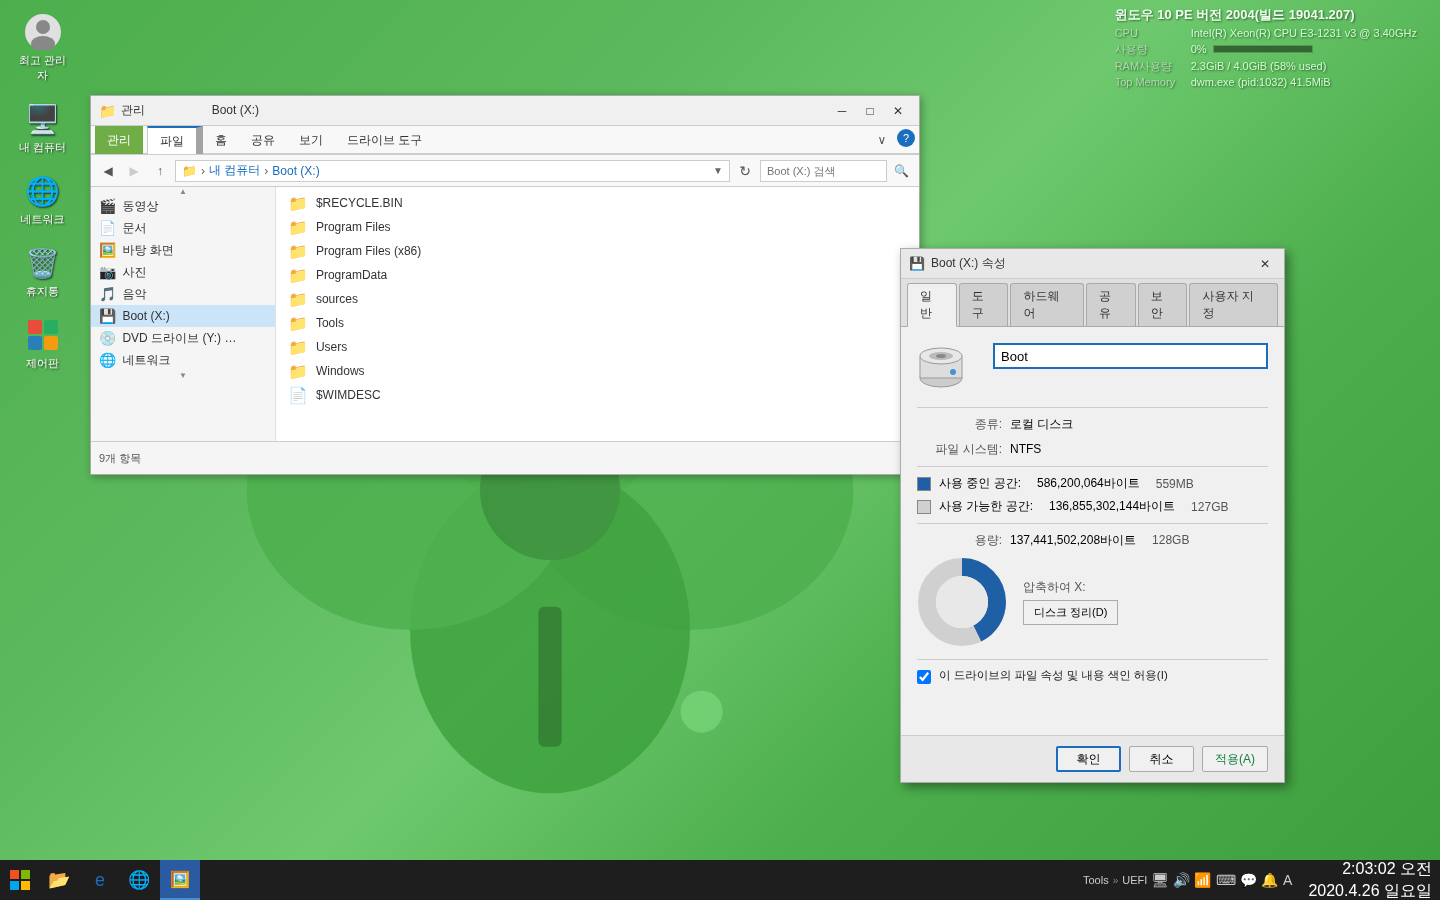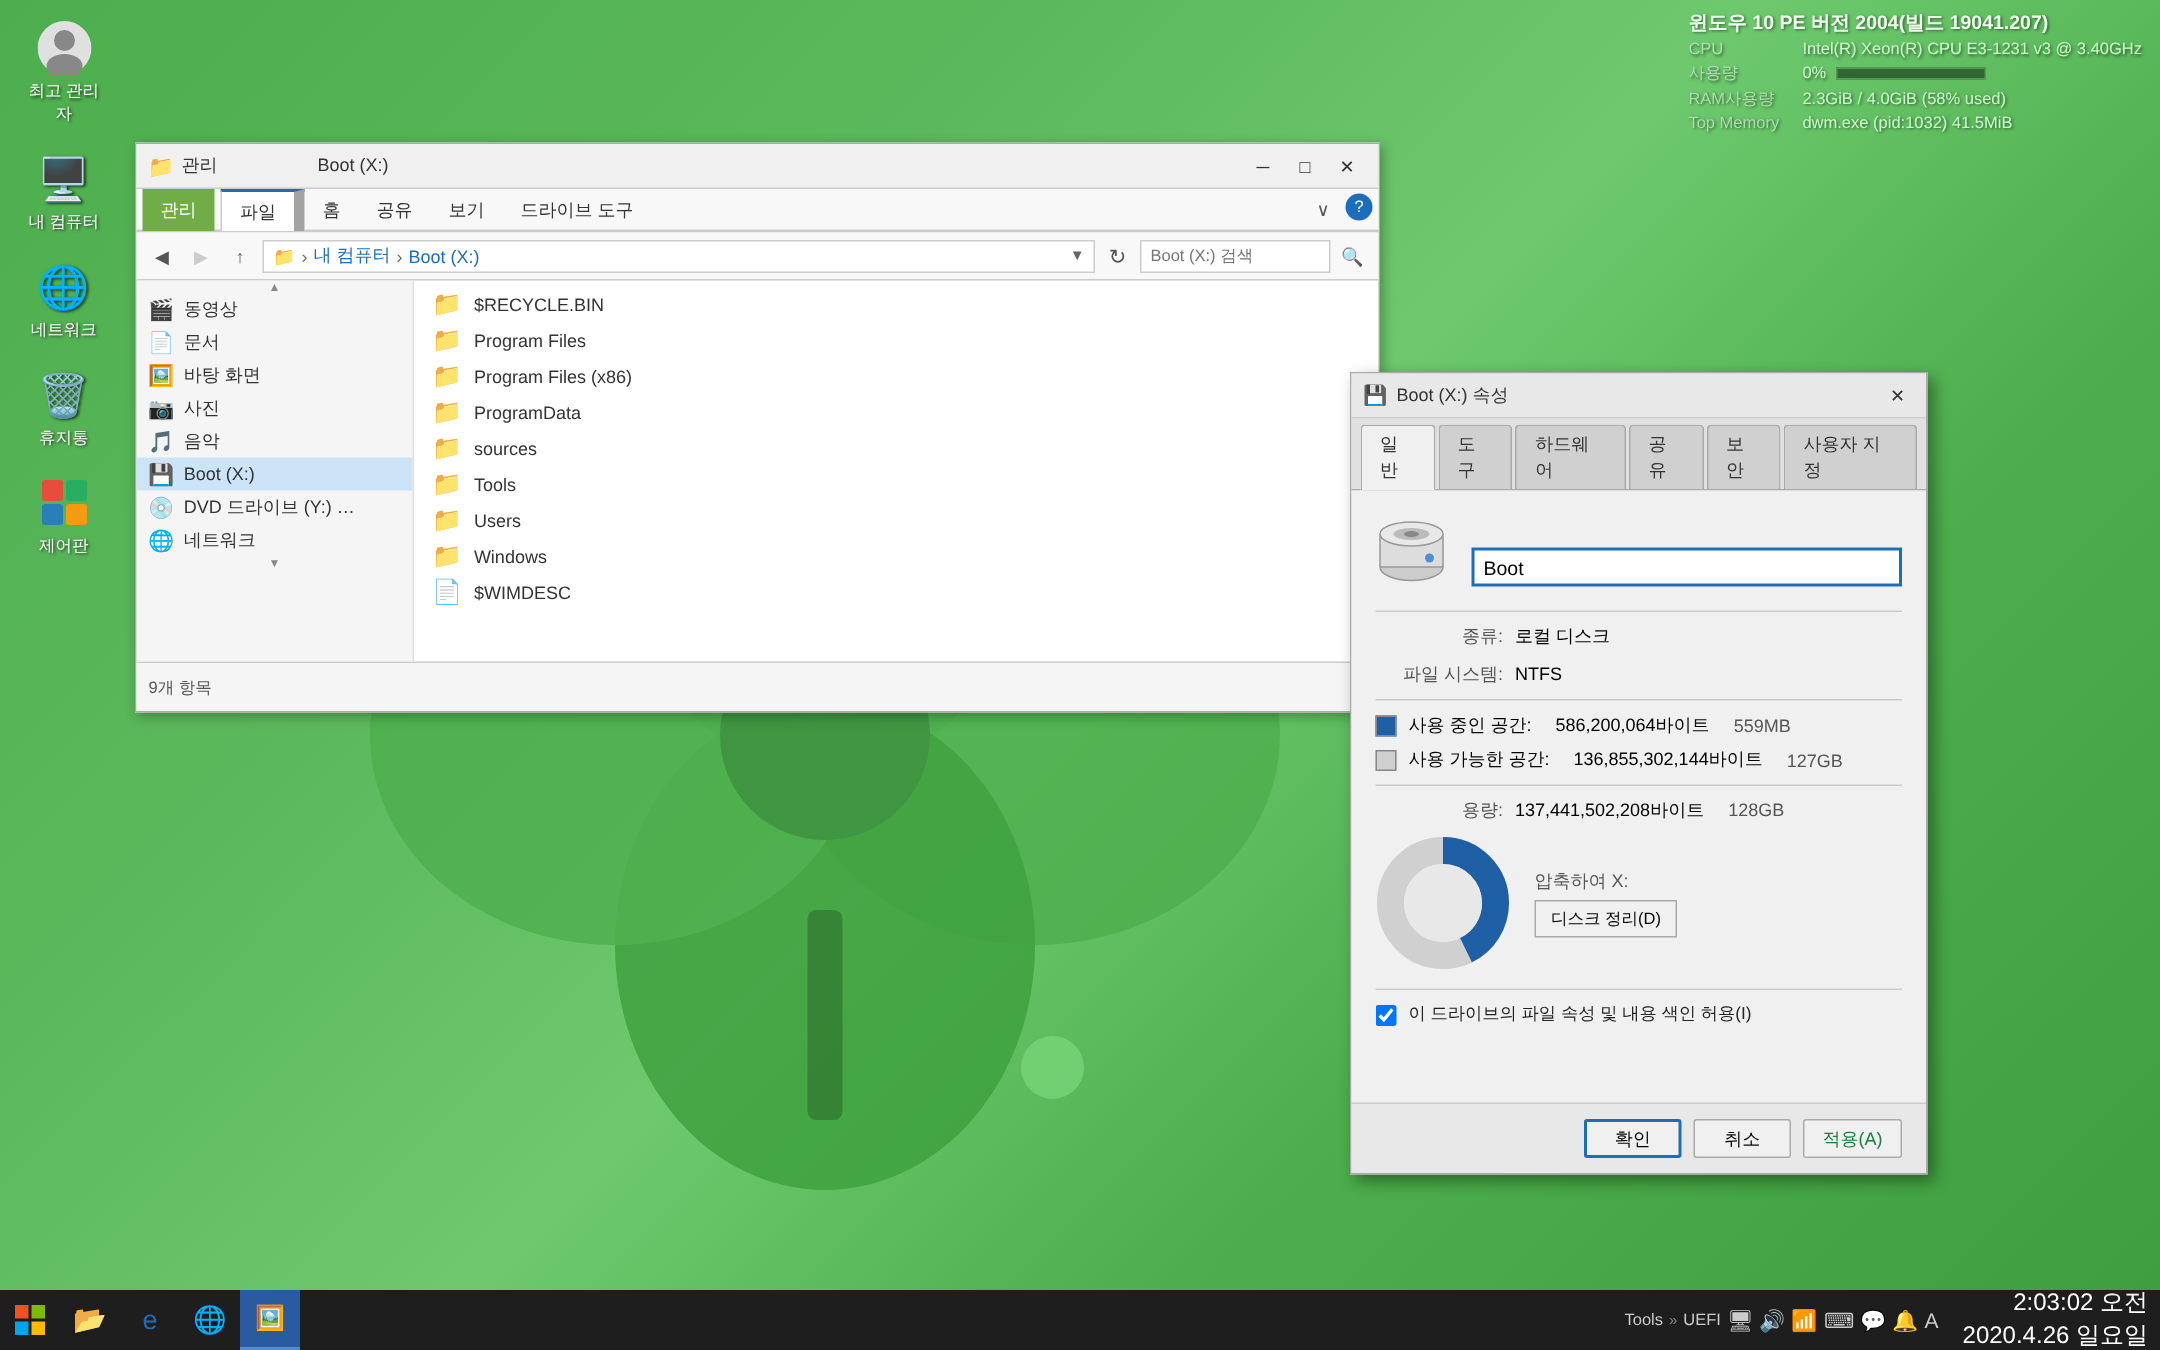--- a/index.html
+++ b/index.html
@@ -27,21 +27,21 @@
       left: 200px;
       width: 700px;
       height: 700px;
       opacity: 0.85;
     }
 
     
     .sysinfo {
       position: absolute;
       top: 5px;
-      right: 12px;
+      right: 23px;
       color: #ccffcc;
       font-size: 11px;
       line-height: 1.5;
       text-shadow: 1px 1px 2px rgba(0,0,0,0.5);
     }
     .sysinfo-title {
       font-size: 13px;
       font-weight: bold;
       color: #eeffee;
     }
@@ -415,22 +415,22 @@
 
     
     .dialog-body {
       flex: 1;
       padding: 16px;
       overflow-y: auto;
       background: #f0f0f0;
     }
     .drive-header {
       display: flex;
-      align-items: flex-end;
-      gap: 16px;
+      align-items: flex-start;
+      gap: 28px;
       margin-bottom: 16px;
     }
     .drive-icon {
       width: 48px;
       height: 48px;
       display: flex;
       align-items: center;
       justify-content: center;
       font-size: 36px;
     }

